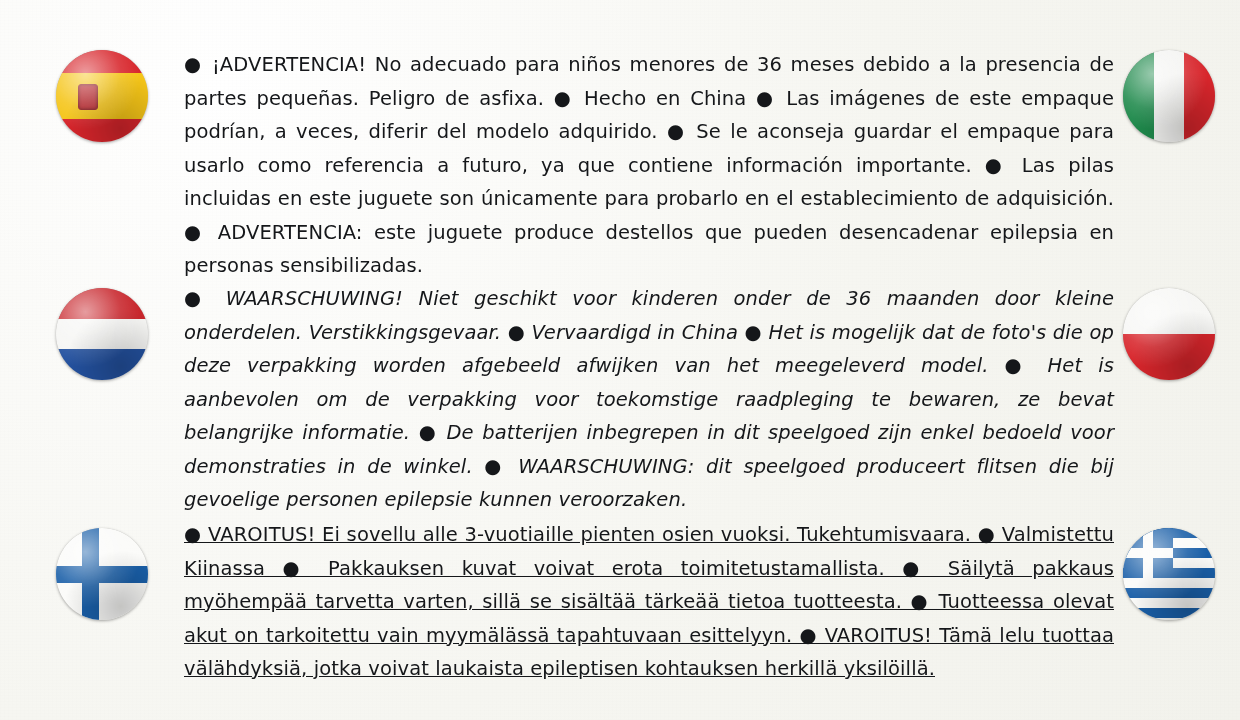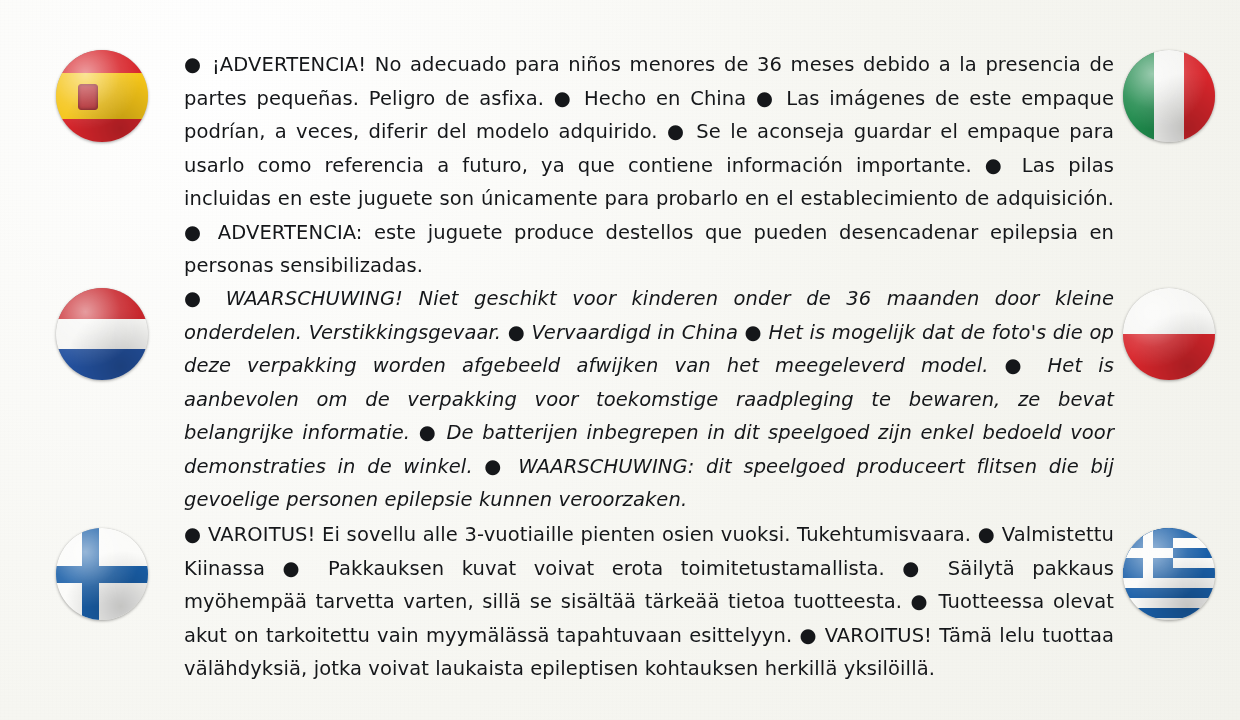--- a/index.html
+++ b/index.html
@@ -157,21 +157,21 @@
     line-height: 33.5px;
     text-align: justify;
     text-justify: inter-word;
     letter-spacing: .1px;
   }
   .block p {
     margin: 0;
   }
   .b1 { top: 48px; }
   .b2 { top: 282px; font-style: italic; }
-  .b3 { top: 518px; }
+  .b3 { top: 518px; text-decoration: underline; }
 </style>
 </head>
 <body>
 
 <div class="page">
 
   <div class="grain"></div>
 
   <div class="flag-col-left">
     <div class="flag flag-es" style="left:56px; top:50px;">

